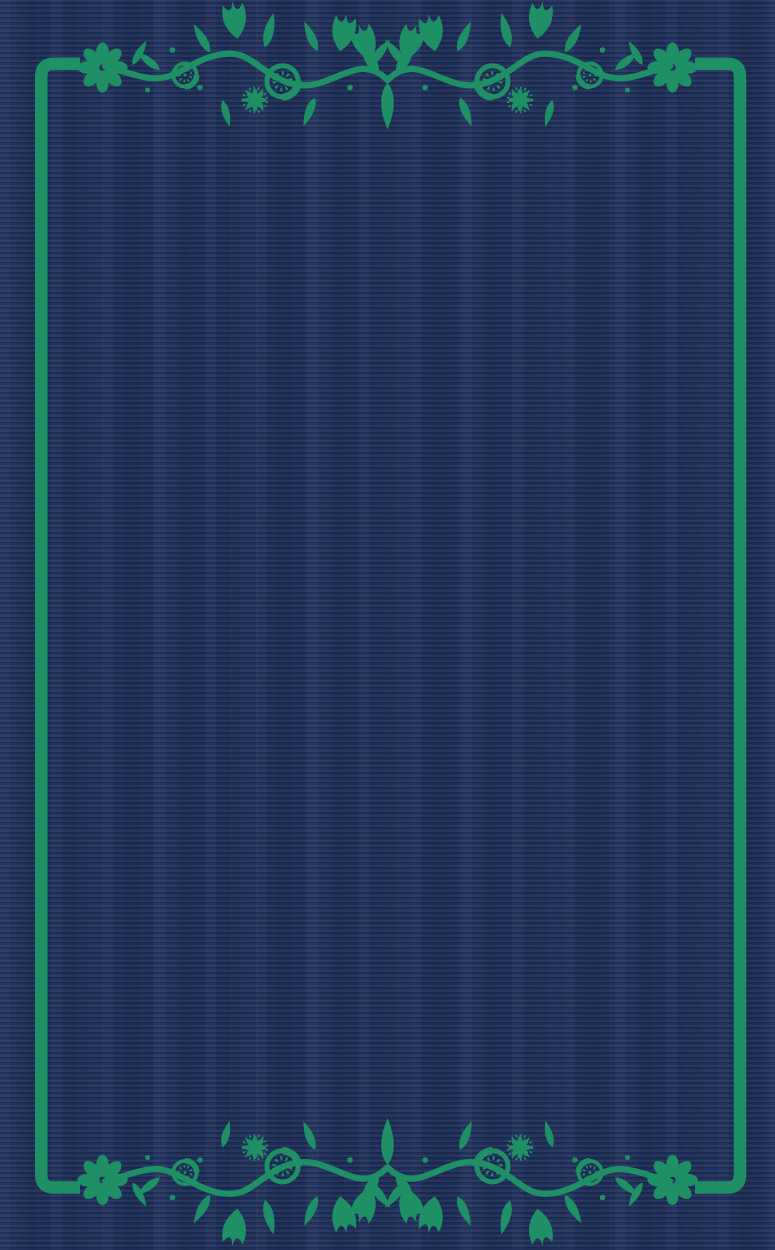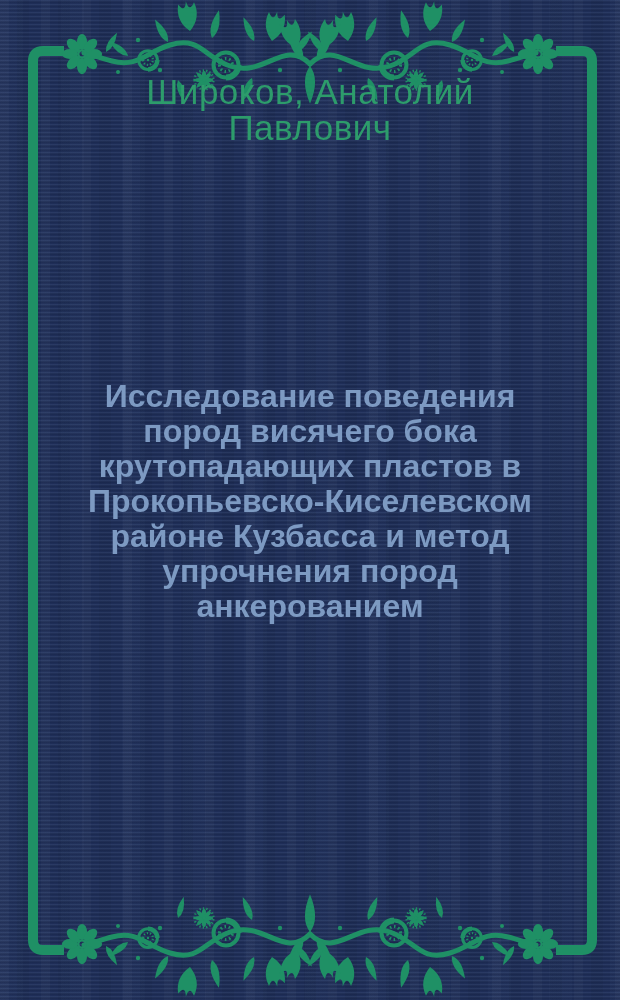--- a/index.html
+++ b/index.html
@@ -127,24 +127,15 @@
   <svg class="band band-bottom" viewBox="0 0 480 92" aria-hidden="true">
     <use href="#half" transform="translate(240 0)"></use>
     <use href="#half" transform="translate(240 0) scale(-1 1)"></use>
     <use href="#leaf" transform="translate(240 58) rotate(180) scale(1.45)"></use>
     <use href="#leaf" transform="translate(233 52) rotate(-28) scale(1.25)"></use>
     <use href="#leaf" transform="translate(247 52) rotate(28) scale(1.25)"></use>
     <use href="#tulip" transform="translate(227 40) rotate(-20)"></use>
     <use href="#tulip" transform="translate(253 40) rotate(20)"></use>
   </svg>
 
-  <div class="author">Широков, Анатолий
-Павлович</div>
 
-  <div class="title">Исследование поведения
-пород висячего бока
-крутопадающих пластов в
-Прокопьевско-Киселевском
-районе Кузбасса и метод
-упрочнения пород
-анкерованием</div>
 
 </div>
 
 </body></html>

